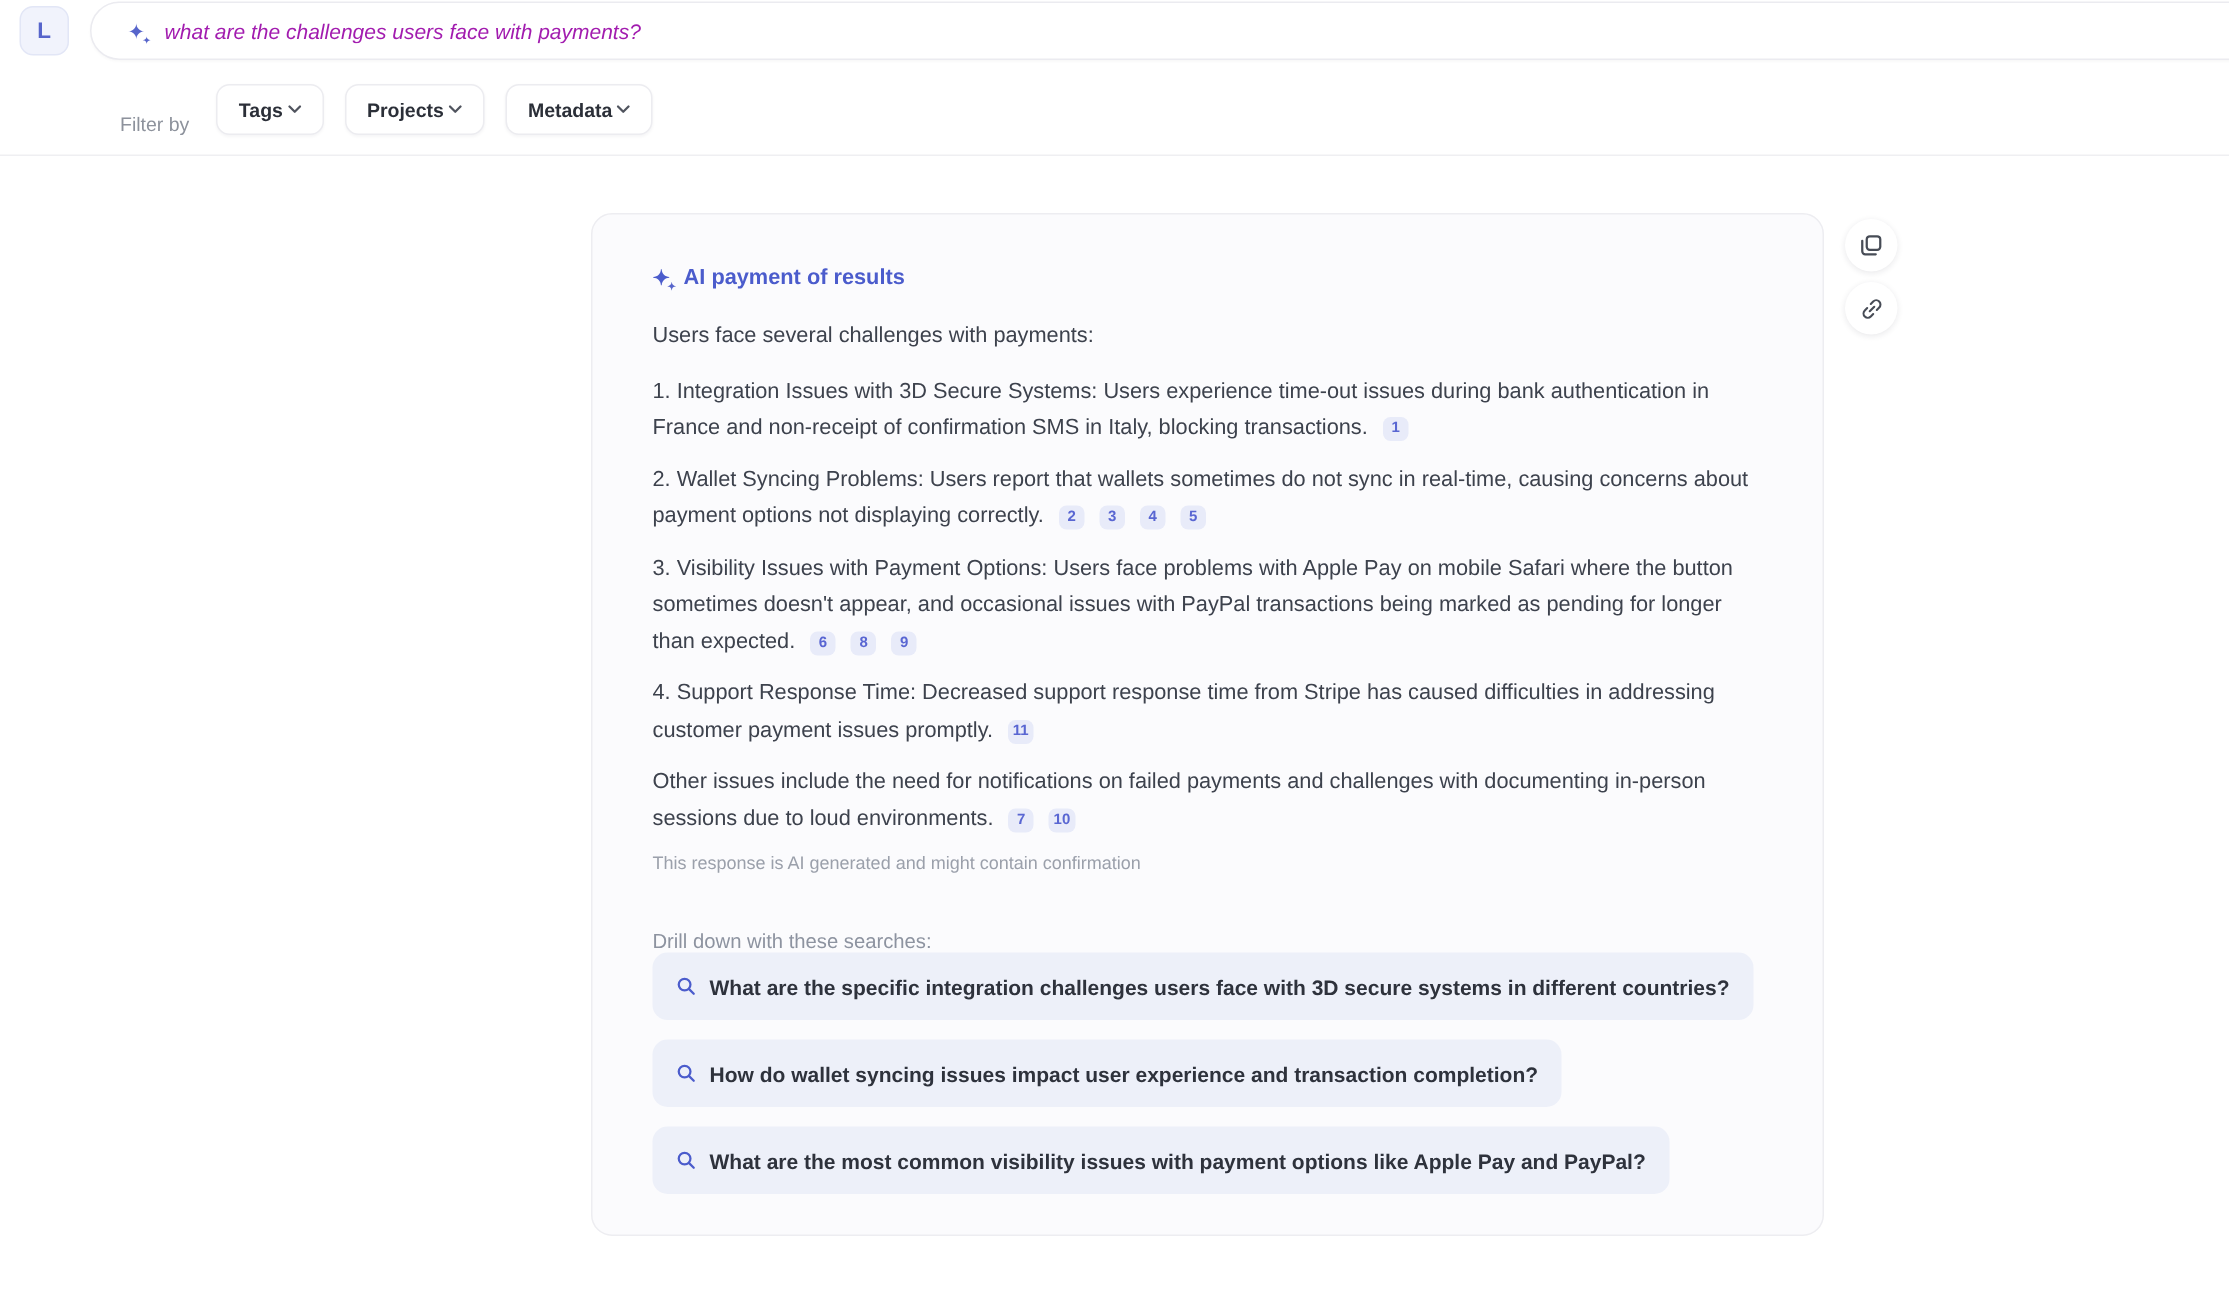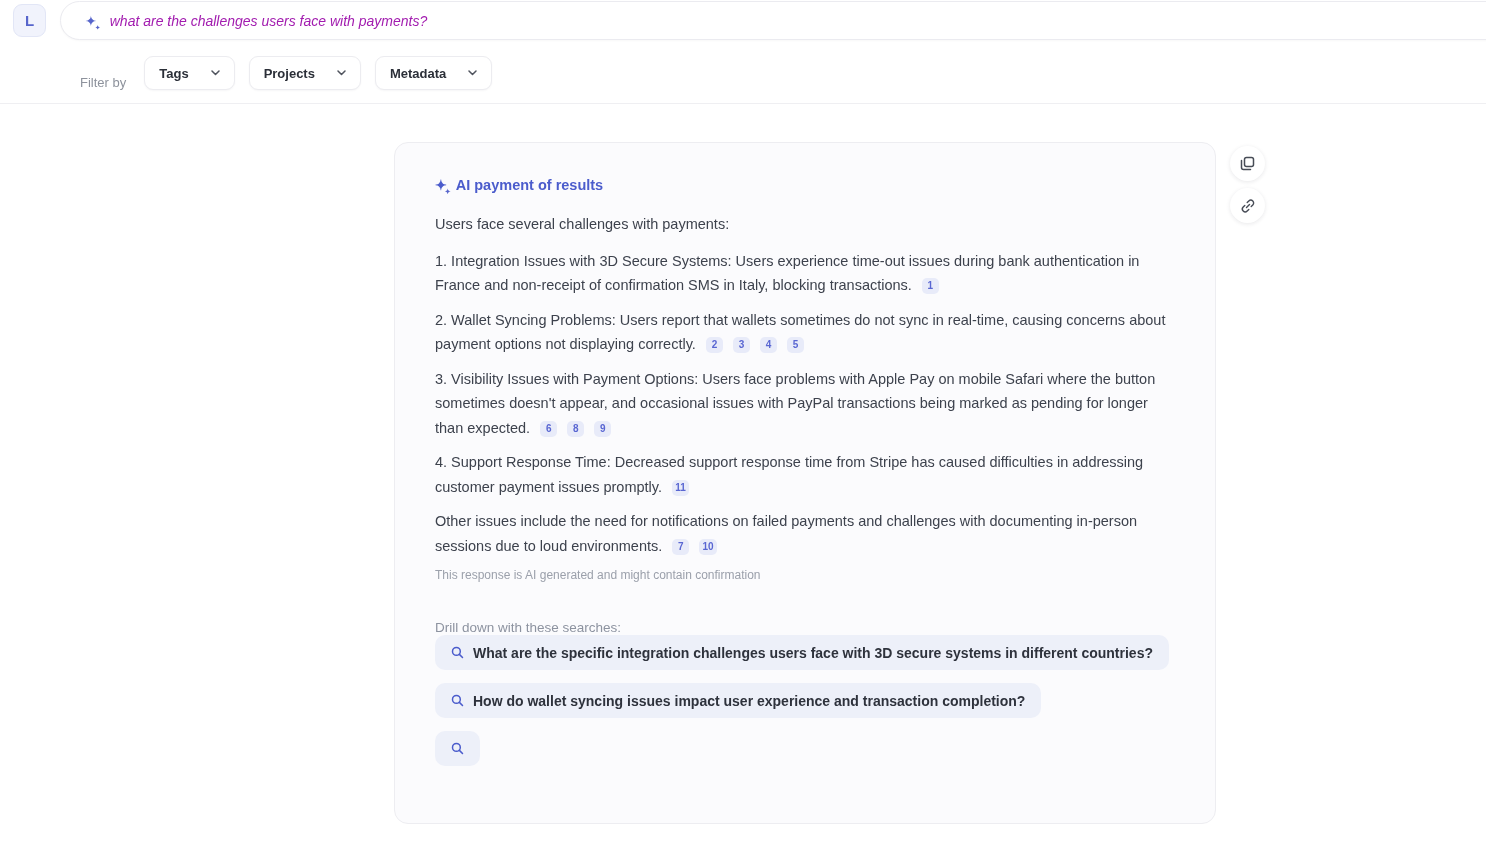--- a/index.html
+++ b/index.html
@@ -48,21 +48,21 @@
     font-size: 14px; color: #a21caf; width: 900px; font-style: italic;
   }
 
   
   .filter-row {
     position: absolute; top: 54px; left: 80px; height: 36px;
     display: flex; align-items: flex-end;
   }
   .filter-label { font-size: 13px; color: #8d929c; margin-right: 18px; }
   .filter-btn {
-    display: inline-flex; align-items: center; gap: 22px;
+    display: inline-flex; align-items: center; gap: 3px;
     height: 34px; padding: 0 14px;
     margin-right: 14px;
     background: #ffffff;
     border: 1px solid #ececf0;
     border-radius: 9px;
     box-shadow: 0 1px 2px rgba(20,20,40,0.04);
     font-size: 13px; font-weight: 600; color: #2b2f38;
     cursor: pointer;
     font-family: "Liberation Sans", sans-serif;
   }
@@ -107,21 +107,21 @@
   .disclaimer {
     font-size: 12px; color: #9ba0ab; margin-top: 2px;
   }
   .drill-label {
     font-size: 13.5px; color: #8d93a0;
     margin-top: 38px; 
   }
   .chip {
     display: flex; align-items: center; gap: 9px;
     width: fit-content;
-    height: 35px; padding: 0 16px;
+    height: 45px; padding: 0 16px;
     margin-bottom: 13px;
     background: #edf0f9;
     border: none; border-radius: 10px;
     font-family: "Liberation Sans", sans-serif;
     font-size: 14px; font-weight: 600; color: #2e323c;
     cursor: pointer;
   }
   .chip-icon { display: inline-flex; }
   .chip-icon svg { display: block; }
 
@@ -253,20 +253,21 @@
     <span class="chip-label">How do wallet syncing issues impact user experience and transaction completion?</span>
   </button>
 
   <button class="chip">
     <span class="chip-icon">
       <svg width="13" height="13" viewBox="0 0 13 13">
         <circle cx="5.4" cy="5.4" r="3.9" fill="none" stroke="#4b5ccc" stroke-width="1.5"></circle>
         <line x1="8.4" y1="8.4" x2="11.5" y2="11.5" stroke="#4b5ccc" stroke-width="1.5" stroke-linecap="round"></line>
       </svg>
     </span>
+    <span class="chip-label">What are the most common visibility issues with payment options like Apple Pay and PayPal?</span>
   </button>
 </div>
 </div>
 
 <div class="side-actions">
   <button class="icon-btn">
     <span>
       <svg width="15" height="15" viewBox="0 0 15 15">
         <rect x="4.5" y="1.5" width="9" height="9" rx="2" fill="none" stroke="#474c56" stroke-width="1.5"></rect>
         <path d="M10.5 13.5 H3.5 A2 2 0 0 1 1.5 11.5 V4.5" fill="none" stroke="#474c56" stroke-width="1.5" stroke-linecap="round"></path>

